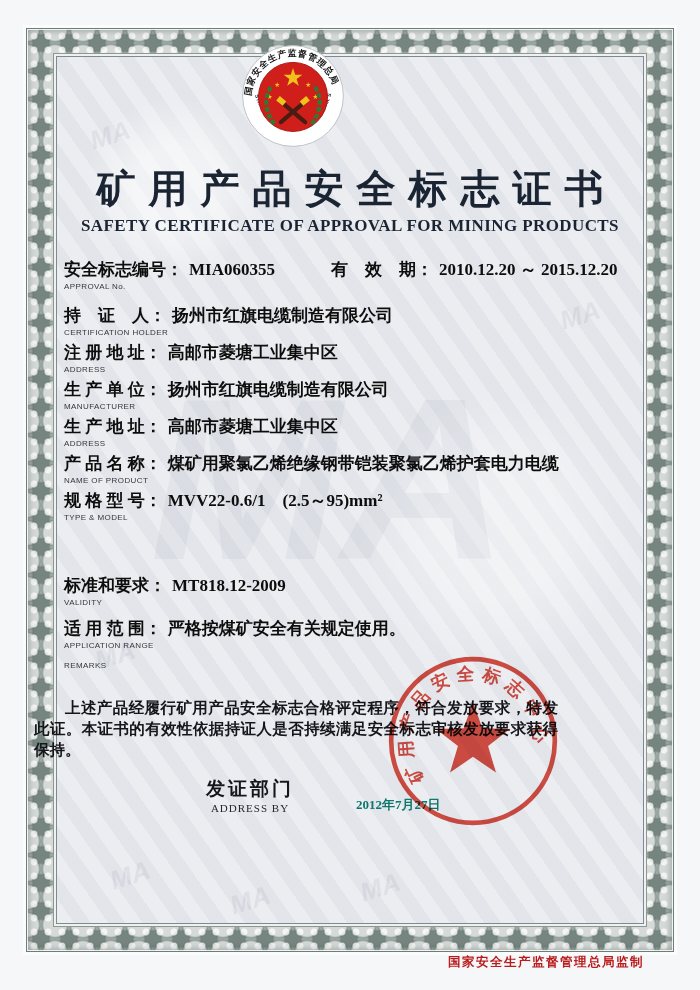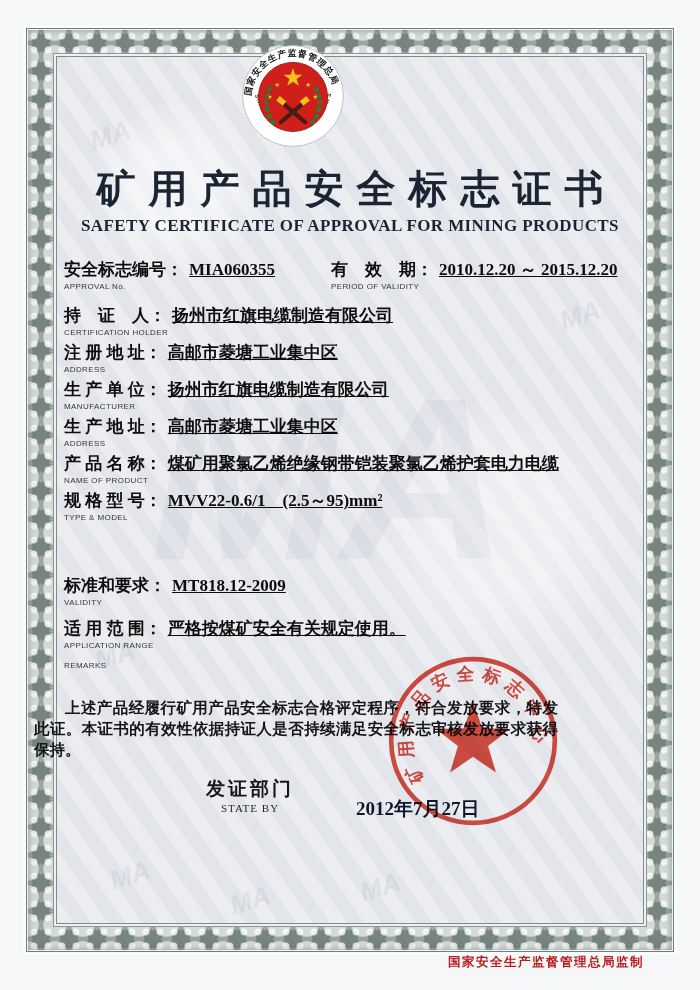--- a/index.html
+++ b/index.html
@@ -53,38 +53,38 @@
     color:#1b2433;font-family:"Liberation Serif","DejaVu Serif",serif;
   }
   .title-en{
     position:absolute;left:0;top:216px;width:100%;text-align:center;
     font-size:17px;font-weight:bold;color:#1b2433;letter-spacing:.4px;
   }
   
   .meta{position:absolute;left:64px;top:258px;display:flex;}
   .meta .grp2{margin-left:56px;}
   .zh-line{font-size:17px;font-weight:bold;line-height:23px;white-space:nowrap;color:#0d0d0d;}
-  .zh-line .val{margin-left:6px;font-family:"Liberation Serif","DejaVu Serif",serif;text-decoration:underline;}
+  .zh-line .val{margin-left:6px;font-family:"Liberation Serif","DejaVu Serif",serif;}
   .en-line{font-size:8px;line-height:11px;color:#33363a;letter-spacing:.4px;font-family:"Liberation Sans","DejaVu Sans",sans-serif;}
   
   .rows1{position:absolute;left:64px;top:304px;width:510px;}
   .rows1 .row{margin-bottom:3px;height:34px;}
   .rows2{position:absolute;left:64px;top:574px;width:510px;}
   .rows2 .row{margin-bottom:9px;height:34px;}
   
   .statement{
     position:absolute;left:34px;top:697px;width:524px;
     font-size:15.5px;line-height:21px;color:#15161a;
     text-indent:2em;text-align:justify;font-weight:bold;
   }
   
   .issued{position:absolute;left:206px;top:776px;text-align:center;}
   .issued .zh{font-size:19px;font-weight:bold;letter-spacing:3px;color:#14161c;}
   .issued .en{font-size:11px;color:#23262b;letter-spacing:1px;}
-  .issue-date{position:absolute;left:356px;top:796px;font-size:19px;font-weight:bold;color:#0f172a;}
+  .issue-date{position:absolute;left:356px;top:796px;font-size:13px;font-weight:bold;color:#0f766e;}
   
   .seal{position:absolute;left:380px;top:648px;width:186px;height:186px;
         mix-blend-mode:multiply;opacity:.88;}
   
   .footer{
     position:absolute;right:56px;top:954px;
     font-size:12.5px;font-weight:bold;color:#b91c1c;letter-spacing:1.5px;
   }
 </style>
 </head>
@@ -145,21 +145,20 @@
   <div class="grp1">
     <div class="zh-line">
       <span>安全标志编号：</span><span class="val">MIA060355</span>
     </div>
     <div class="en-line">APPROVAL No.</div>
   </div>
   <div class="grp2">
     <div class="zh-line">
       <span>有　效　期：</span><span class="val">2010.12.20 ～ 2015.12.20</span>
     </div>
-    <div class="en-line">PERIOD OF VALIDITY</div>
   </div>
 </div>
 
 <div class="rows1">
   <div class="row">
     <div class="zh-line"><span>持　证　人：</span><span class="val">扬州市红旗电缆制造有限公司</span></div>
     <div class="en-line">CERTIFICATION HOLDER</div>
   </div>
   <div class="row">
     <div class="zh-line"><span>注 册 地 址：</span><span class="val">高邮市菱塘工业集中区</span></div>
@@ -194,21 +193,21 @@
   </div>
   <div class="row">
     <div class="en-line">REMARKS</div>
   </div>
 </div>
 
 <div class="statement">上述产品经履行矿用产品安全标志合格评定程序，符合发放要求，特发此证。本证书的有效性依据持证人是否持续满足安全标志审核发放要求获得保持。</div>
 
 <div class="issued">
   <div class="zh">发证部门</div>
-  <div class="en">STATE BY</div>
+  <div class="en">ADDRESS BY</div>
 </div>
 <div class="issue-date">2012年7月27日</div>
 
 <div class="seal">
   <svg viewBox="0 0 200 200" width="186" height="186">
     <defs>
       <path id="sealArc" d="M 34,100 A 66,66 0 0 1 166,100 A 66,66 0 0 1 34,100"></path>
     </defs>
     <circle cx="100" cy="100" r="88" fill="none" stroke="#d6372b" stroke-width="5"></circle>
     <g transform="rotate(-38 100 100)">

